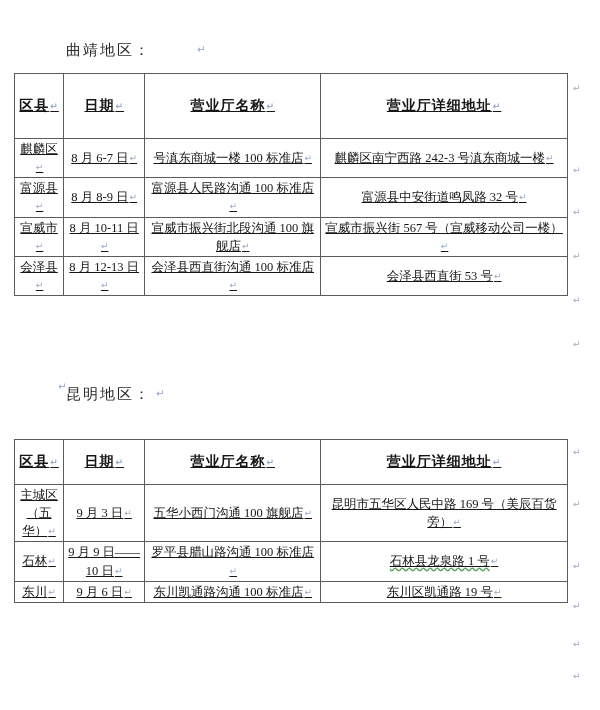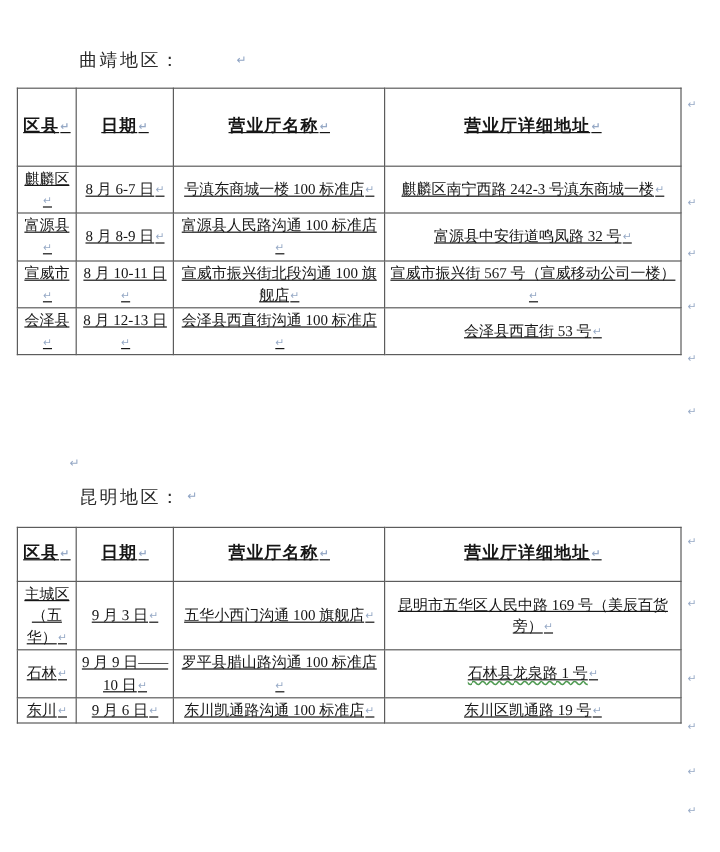--- a/index.html
+++ b/index.html
@@ -32,21 +32,21 @@
     white-space: nowrap;
   }
   .heading-1 {
     position: absolute;
     left: 66px;
     top: 4px;
   }
   .heading-2 {
     position: absolute;
     left: 66px;
-    top: 368px;
+    top: 348px;
   }
   .pilcrow {
     color: #8fa4c4;
     font-size: 10px;
     font-family: "DejaVu Sans", sans-serif;
     vertical-align: 2px;
     letter-spacing: 0;
   }
   .pilcrow.spaced { margin-left: 46px; }
   .pilcrow.tight  { margin-left: 5px; }

